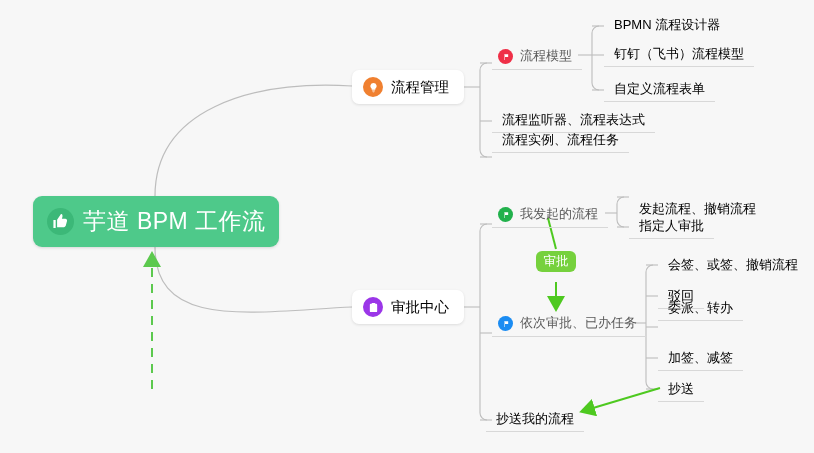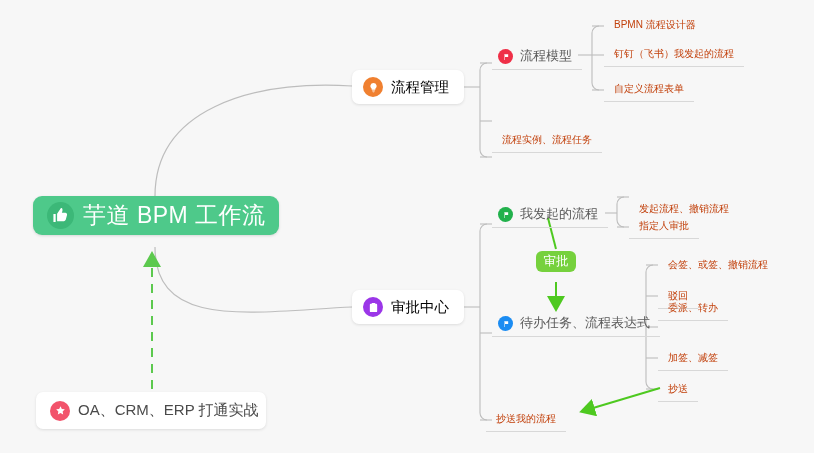--- a/index.html
+++ b/index.html
@@ -22,21 +22,21 @@
     height: 453px;
     pointer-events: none;
   }
 
   
   .root-node {
     position: absolute;
     left: 33px;
     top: 196px;
     width: 246px;
-    height: 39px;
+    height: 51px;
     background: #4ec98a;
     border-radius: 9px;
     box-shadow: 0 1px 3px rgba(0,0,0,0.13);
     display: flex;
     align-items: center;
     padding-left: 14px;
     box-sizing: border-box;
   }
   .root-label {
     color: #ffffff;
@@ -80,22 +80,22 @@
     display: flex;
     align-items: center;
     padding-left: 14px;
     box-sizing: border-box;
   }
   #node-integration .branch-label { font-size: 15px; color: #4a4a4a; }
 
   
   .leaf {
     position: absolute;
-    font-size: 10px;
-    color: #c2410c;
+    font-size: 13px;
+    color: #000000;
     white-space: nowrap;
     padding: 3px 10px 4px 10px;
     box-sizing: border-box;
     line-height: 17px;
   }
   .leaf.underline {
     border-bottom: 1px solid #d8d8d8;
   }
 
   
@@ -228,26 +228,27 @@
 
   <div class="leaf-ico" style="left:492px; top:45px;">
     <span class="ico ico-sm" style="background:#ef2f47;">
       <svg width="8" height="8" viewBox="0 0 24 24" aria-hidden="true">
         <path fill="#ffffff" d="M6 3h1.6v18H6V3zm3 1h9.5v8.2H9V4z"></path>
       </svg>
     </span>
     <span class="t">流程模型</span>
   </div>
 
+  <div class="leaf underline" style="left:492px; top:108px;">流程监听器、流程表达式</div>
 
   <div class="leaf underline" style="left:492px; top:128px;">流程实例、流程任务</div>
 
   <div class="leaf" style="left:604px; top:13px;">BPMN 流程设计器</div>
 
-  <div class="leaf underline" style="left:604px; top:42px;">钉钉（飞书）我发起的流程</div>
+  <div class="leaf underline" style="left:604px; top:42px;">钉钉（飞书）流程模型</div>
 
   <div class="leaf underline" style="left:604px; top:77px;">自定义流程表单</div>
 
   <div class="branch-node" id="node-approval-center">
     <span class="ico ico-md" style="background:#9b36e8;">
       <svg width="11" height="11" viewBox="0 0 24 24" aria-hidden="true">
         <path fill="#ffffff" d="M9 2h6a1 1 0 0 1 1 1v1h2a2 2 0 0 1 2 2v14a2 2 0 0 1-2 2H6a2 2 0 0 1-2-2V6a2 2 0 0 1 2-2h2V3a1 1 0 0 1 1-1zm-1 9h8v1.7H8V11zm0 4h6v1.7H8V15z"></path>
       </svg>
     </span>
     <span class="branch-label">审批中心</span>
@@ -261,21 +262,21 @@
     </span>
     <span class="t">我发起的流程</span>
   </div>
 
   <div class="leaf-ico" style="left:492px; top:312px;">
     <span class="ico ico-sm" style="background:#1b8cf2;">
       <svg width="8" height="8" viewBox="0 0 24 24" aria-hidden="true">
         <path fill="#ffffff" d="M6 3h1.6v18H6V3zm3 1h9.5v8.2H9V4z"></path>
       </svg>
     </span>
-    <span class="t">待办任务、流程表达式</span>
+    <span class="t">依次审批、已办任务</span>
   </div>
 
   <div class="leaf underline" style="left:486px; top:407px;">抄送我的流程</div>
 
   <div class="leaf" style="left:629px; top:197px;">发起流程、撤销流程</div>
 
   <div class="leaf underline" style="left:629px; top:214px;">指定人审批</div>
 
   <div class="leaf" style="left:658px; top:253px;">会签、或签、撤销流程</div>
 
@@ -284,22 +285,14 @@
   <div class="leaf underline" style="left:658px; top:296px;">委派、转办</div>
 
   <div class="leaf underline" style="left:658px; top:346px;">加签、减签</div>
 
   <div class="leaf underline" style="left:658px; top:377px;">抄送</div>
 
   <div id="node-approve-tag">
     <span class="t">审批</span>
   </div>
 
-  <div id="node-integration">
-    <span class="ico ico-md" style="background:#f2536b;">
-      <svg width="11" height="11" viewBox="0 0 24 24" aria-hidden="true">
-        <path fill="#ffffff" d="M12 2.6l2.9 5.9 6.5.95-4.7 4.58 1.1 6.47L12 17.44 6.2 20.5l1.1-6.47L2.6 9.45l6.5-.95L12 2.6z"></path>
-      </svg>
-    </span>
-    <span class="branch-label">OA、CRM、ERP 打通实战</span>
-  </div>
 
 </div>
 
 </body></html>

